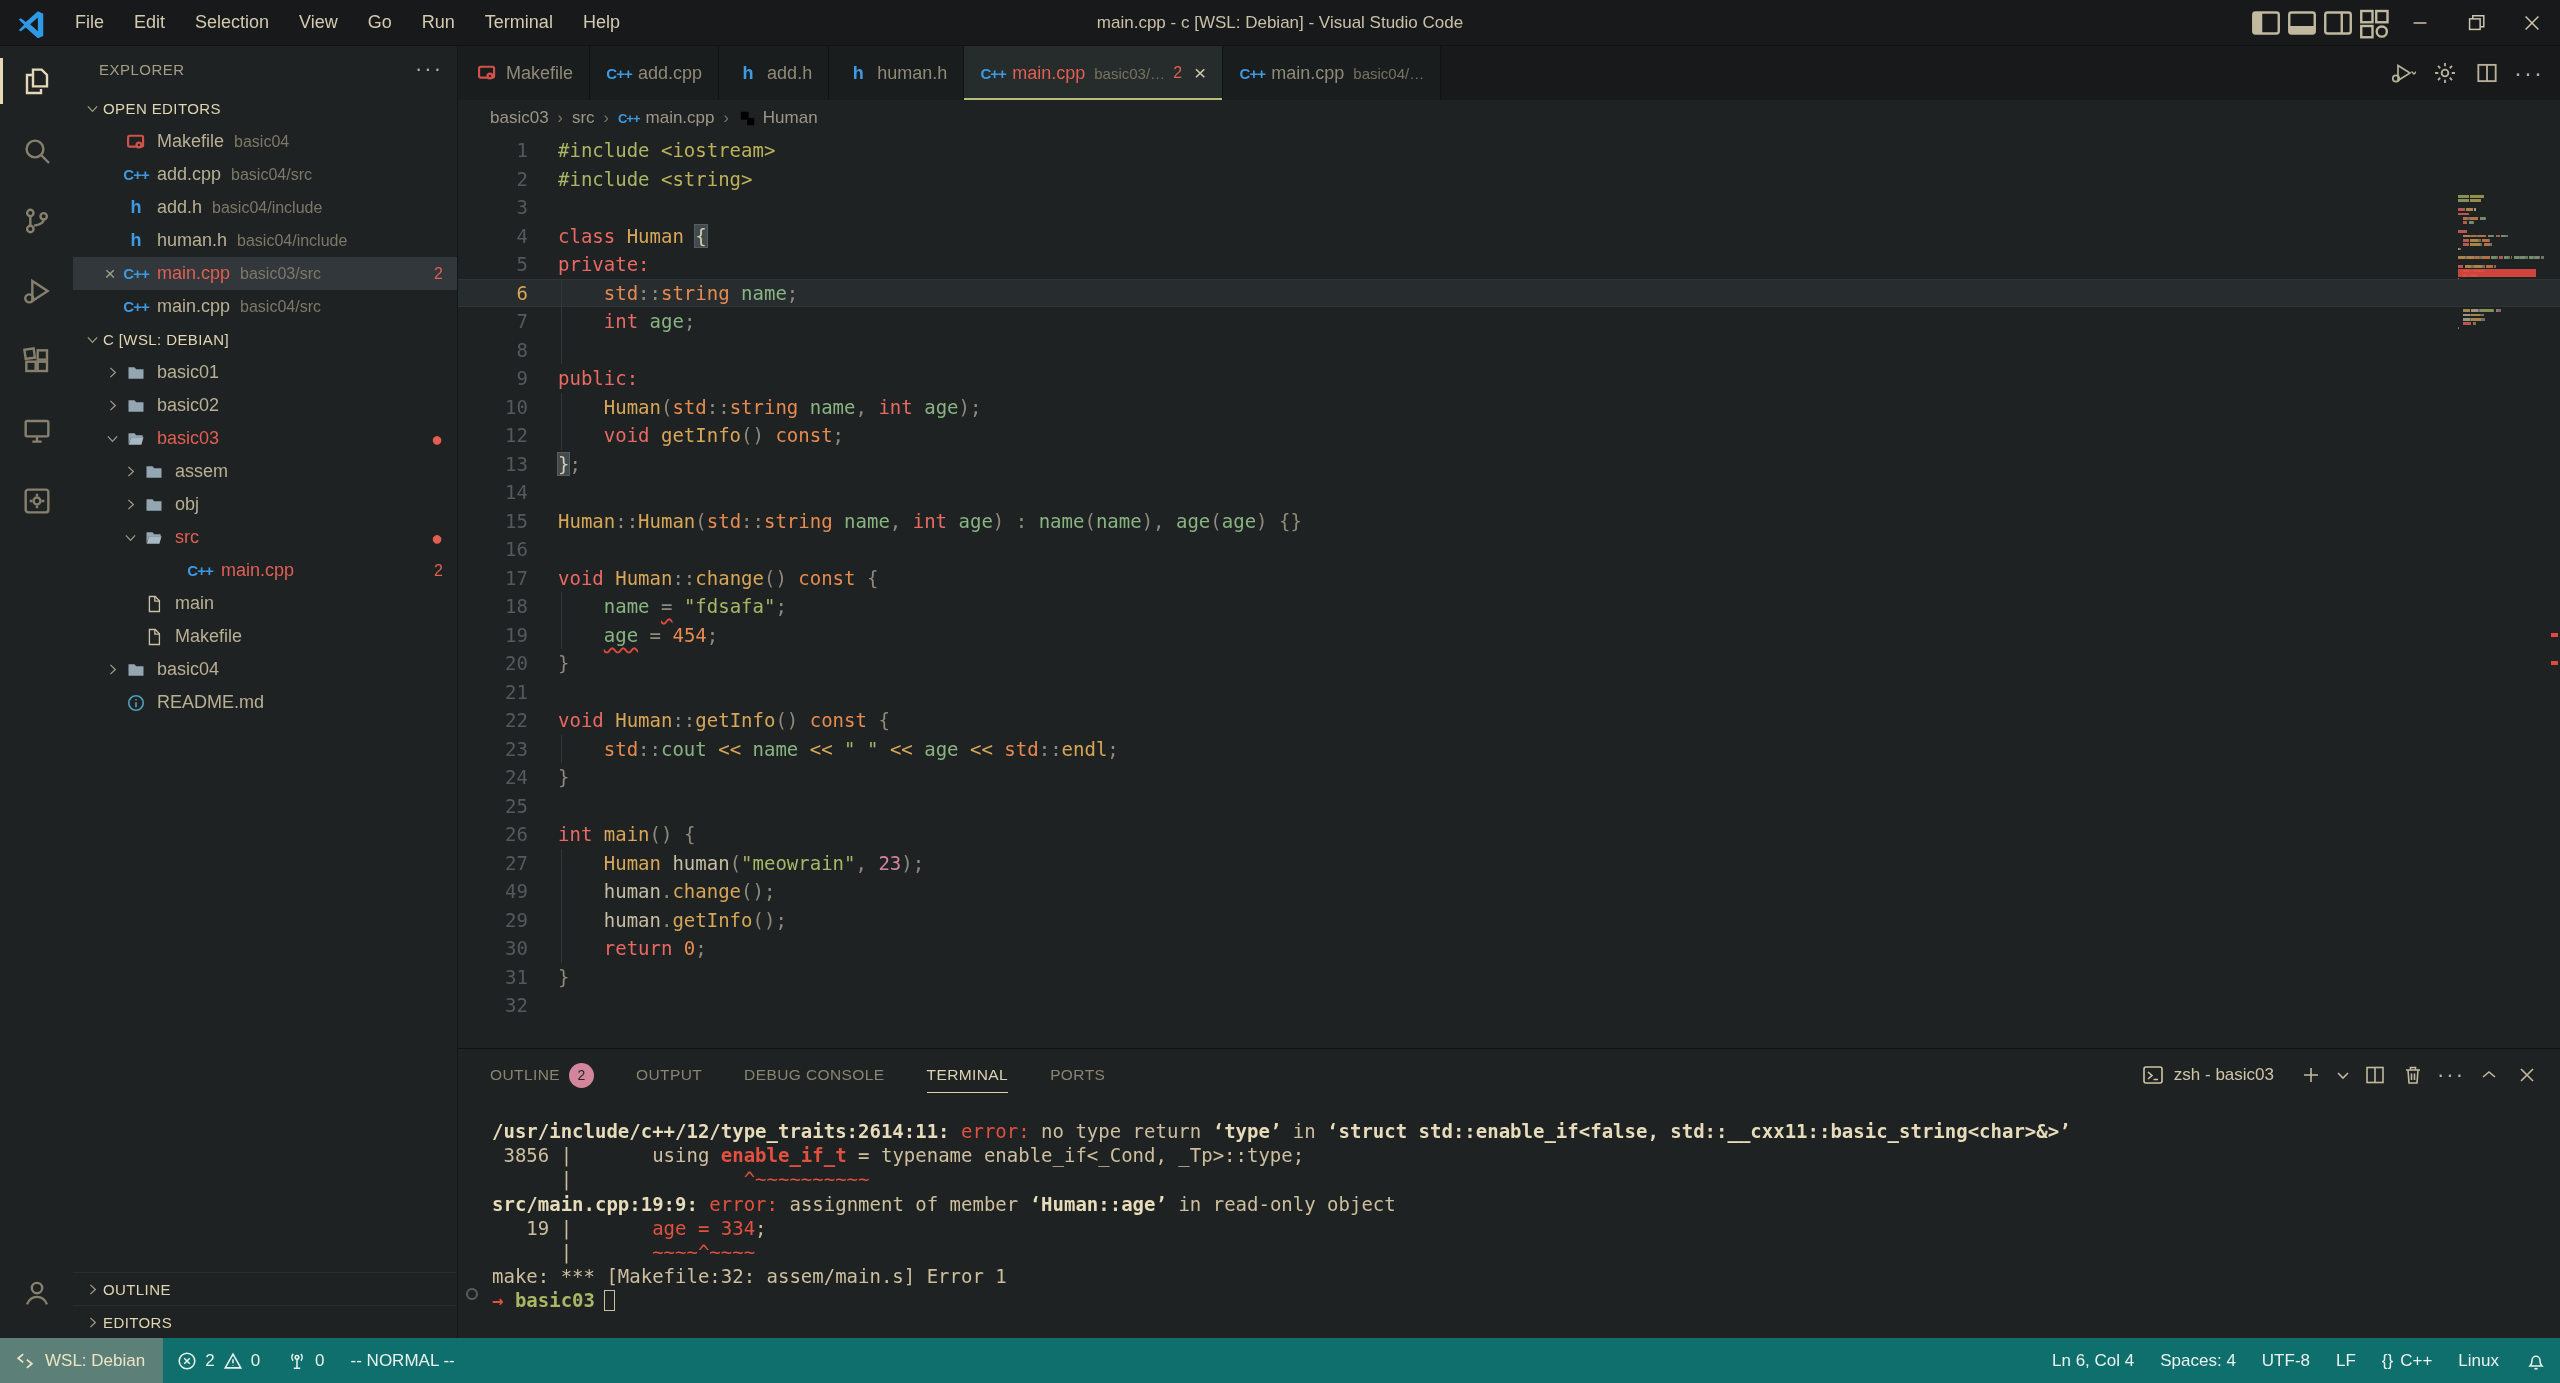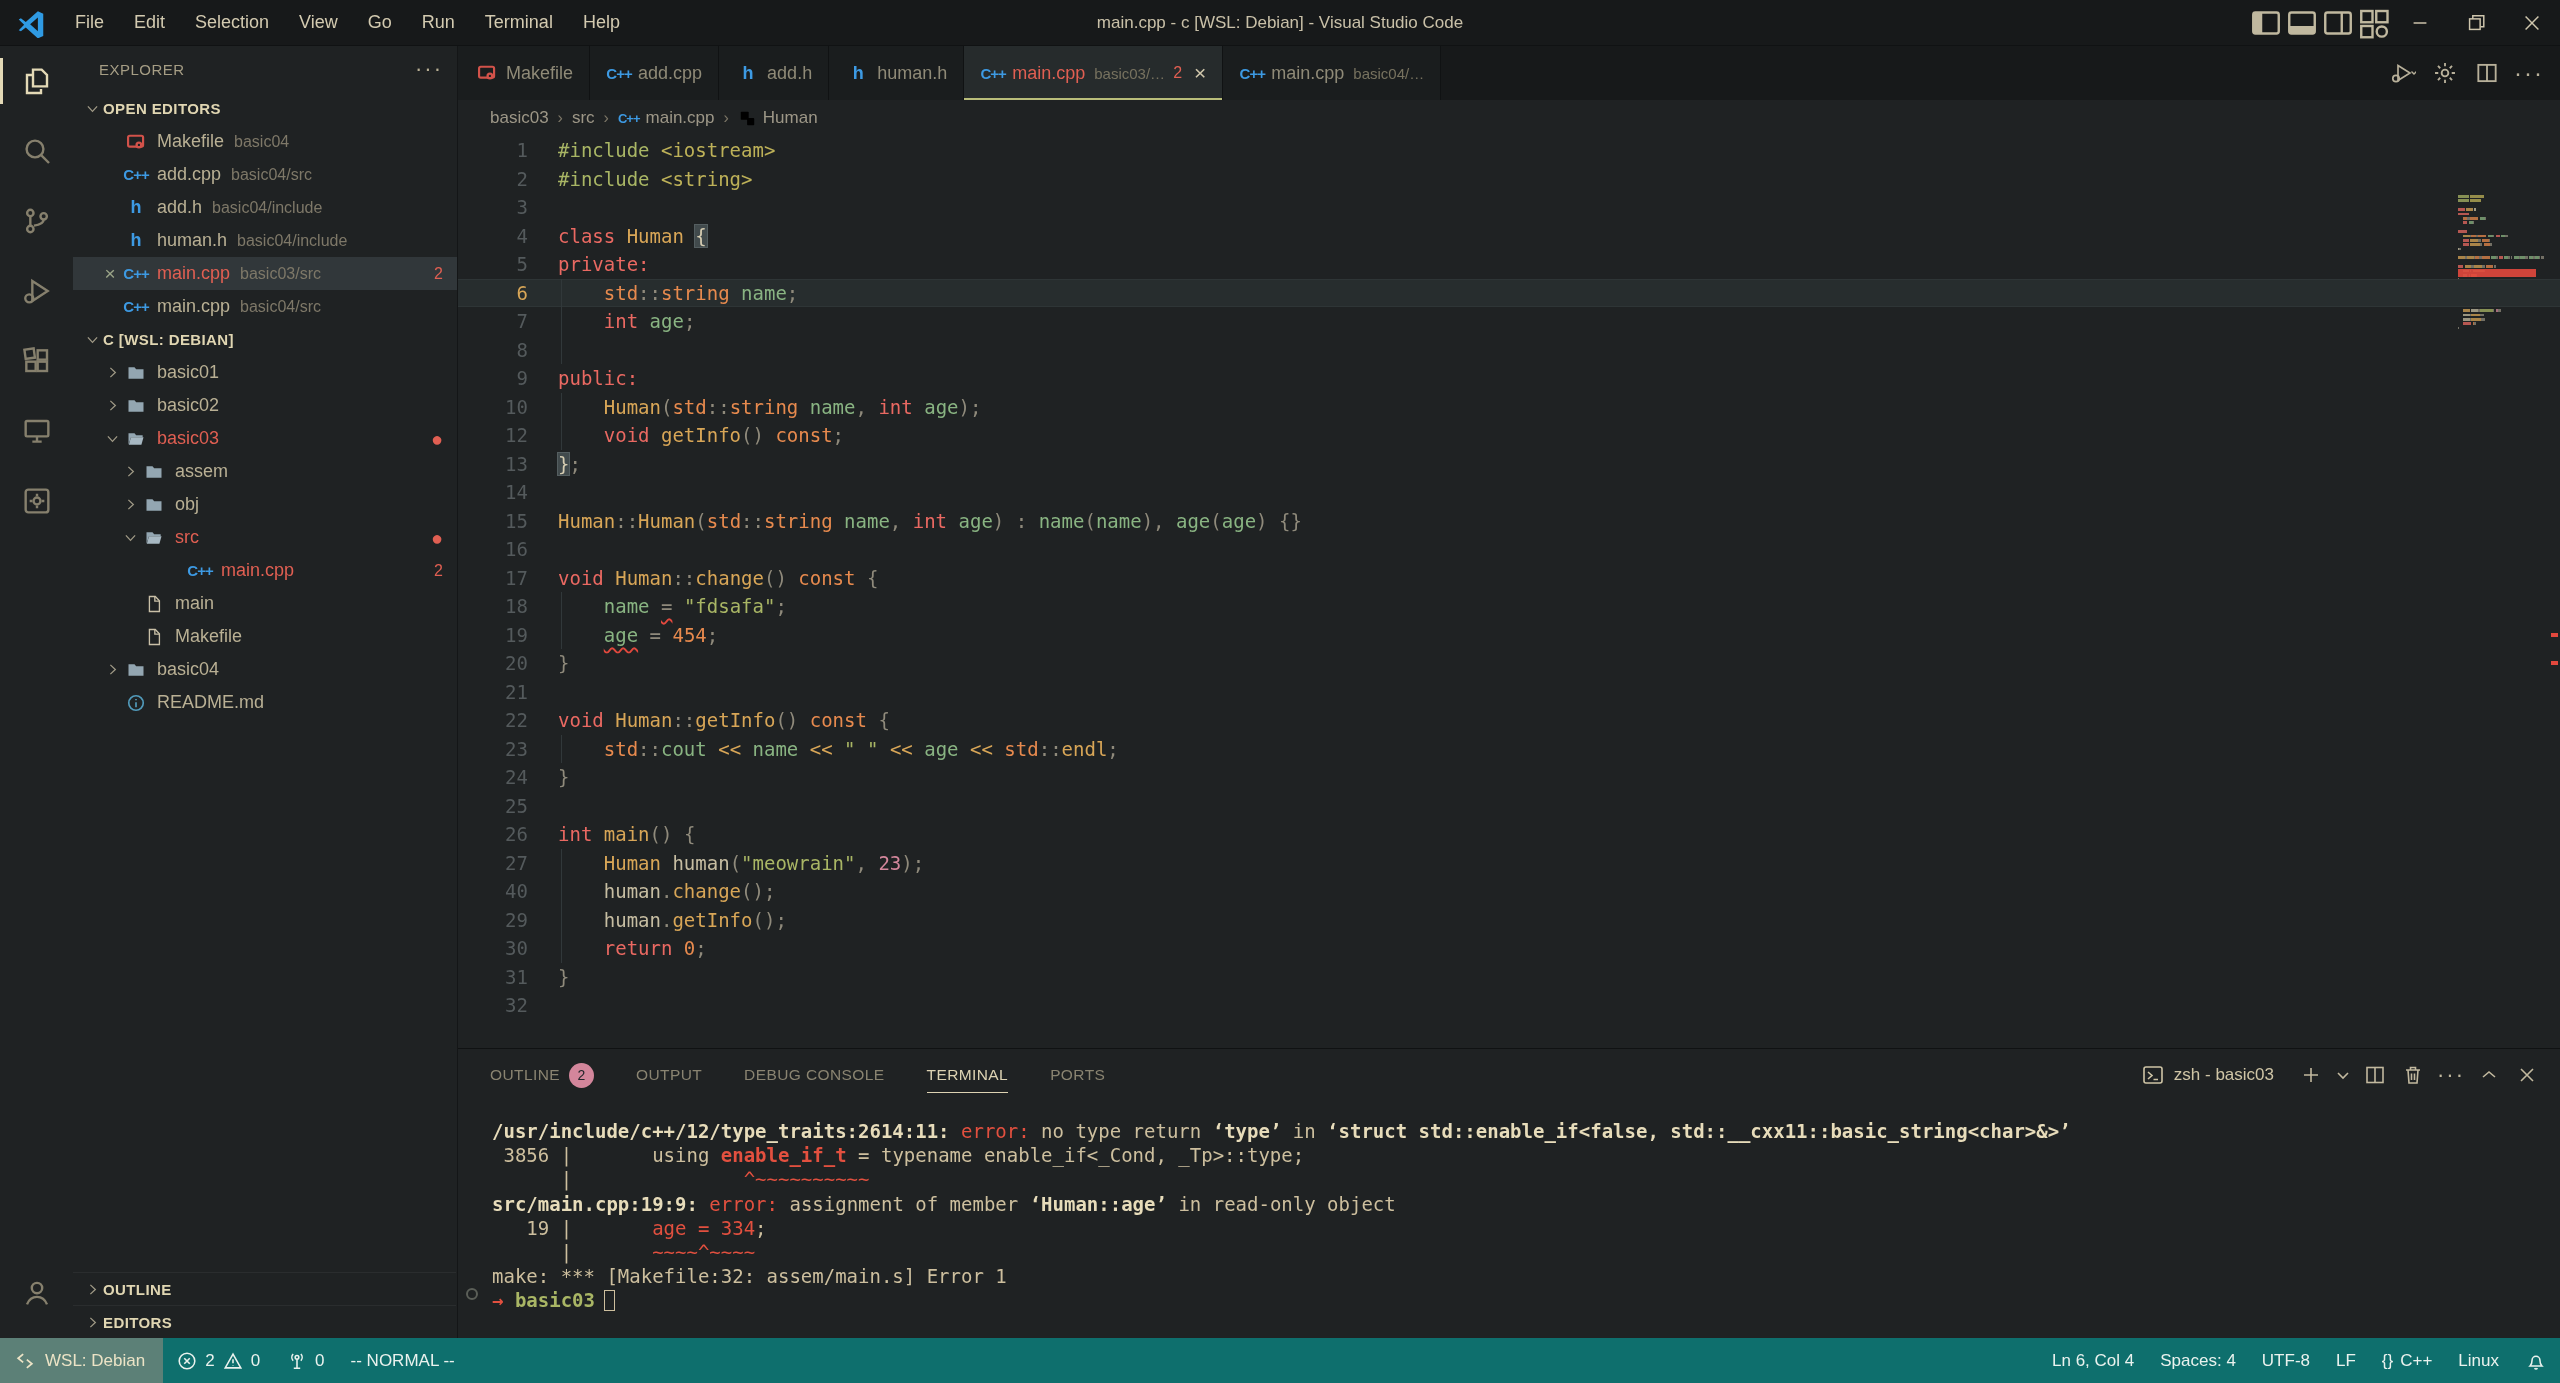--- a/index.html
+++ b/index.html
@@ -29,21 +29,21 @@
   .act-icon svg { width:32px; height:32px; }
 
   
   .sidebar { width:385px; background:#1f2223; border-right:1px solid #141617; position:relative; font-size:18px; color:#b9b094; }
   .sb-header { height:46px; display:flex; align-items:center; padding:0 14px 0 26px; font-size:15px; letter-spacing:.5px; color:#a69e85; }
   .sb-header .spacer { flex:1; }
   .sb-more { color:#b9b094; font-size:22px; letter-spacing:2px; }
   .sb-rows {}
   .sb-row { height:33px; display:flex; align-items:center; position:relative; padding-right:14px; }
   .sb-row.selected { background:#31373a; }
-  .sb-section { font-weight:bold; color:#e0d6b2; font-size:15px; letter-spacing:.4px; }
+  .sb-section { font-weight:normal; color:#e0d6b2; font-size:15px; letter-spacing:.4px; }
   .sb-chev { width:22px; height:22px; color:#a09a86; flex:none; display:flex; align-items:center; justify-content:center; }
   .sb-chev svg { width:17px; height:17px; }
   .fileicon { width:26px; height:22px; flex:none; display:flex; align-items:center; justify-content:center; margin-right:8px; }
   .fileicon svg { width:20px; height:20px; }
   .cppicon { color:#3d9ae3; font-weight:bold; font-size:15px; font-family:"Liberation Sans",sans-serif; letter-spacing:-1px; }
   .hicon   { color:#3d9ae3; font-weight:bold; font-size:18px; }
   .sb-name { white-space:nowrap; }
   .sb-desc { margin-left:10px; font-size:16px; color:#7e7868; white-space:nowrap; }
   .err-text { color:#e05f52; }
   .sb-right { position:absolute; right:14px; font-size:16px; }
@@ -856,21 +856,21 @@
         <div class="codeline"><span class="gutter">18</span><div class="guide"></div><span class="codetext"><span class="tws">    </span><span class="tva">name</span><span class="tws"> </span><span class="tpu tsq">=</span><span class="tws"> </span><span class="tst">"fdsafa"</span><span class="tpu">;</span></span></div>
         <div class="codeline"><span class="gutter">19</span><div class="guide"></div><span class="codetext"><span class="tws">    </span><span class="tva tsq">age</span><span class="tws"> </span><span class="tpu">=</span><span class="tws"> </span><span class="tor">454</span><span class="tpu">;</span></span></div>
         <div class="codeline"><span class="gutter">20</span><span class="codetext"><span class="tpu">}</span></span></div>
         <div class="codeline"><span class="gutter">21</span><span class="codetext"></span></div>
         <div class="codeline"><span class="gutter">22</span><span class="codetext"><span class="tkw">void</span><span class="tws"> </span><span class="tty">Human</span><span class="tpu">::</span><span class="tfn">getInfo</span><span class="tpu">()</span><span class="tws"> </span><span class="tor">const</span><span class="tws"> </span><span class="tpu">{</span></span></div>
         <div class="codeline"><span class="gutter">23</span><div class="guide"></div><span class="codetext"><span class="tws">    </span><span class="tor">std</span><span class="tpu">::</span><span class="tva">cout</span><span class="tws"> </span><span class="top">&lt;&lt;</span><span class="tws"> </span><span class="tva">name</span><span class="tws"> </span><span class="top">&lt;&lt;</span><span class="tws"> </span><span class="tst">" "</span><span class="tws"> </span><span class="top">&lt;&lt;</span><span class="tws"> </span><span class="tva">age</span><span class="tws"> </span><span class="top">&lt;&lt;</span><span class="tws"> </span><span class="tor">std</span><span class="tpu">::</span><span class="tfn">endl</span><span class="tpu">;</span></span></div>
         <div class="codeline"><span class="gutter">24</span><span class="codetext"><span class="tpu">}</span></span></div>
         <div class="codeline"><span class="gutter">25</span><span class="codetext"></span></div>
         <div class="codeline"><span class="gutter">26</span><span class="codetext"><span class="tkw">int</span><span class="tws"> </span><span class="tfn">main</span><span class="tpu">()</span><span class="tws"> </span><span class="tpu">{</span></span></div>
         <div class="codeline"><span class="gutter">27</span><div class="guide"></div><span class="codetext"><span class="tws">    </span><span class="tty">Human</span><span class="tws"> </span><span class="tpl">human</span><span class="tpu">(</span><span class="tst">"meowrain"</span><span class="tpu">,</span><span class="tws"> </span><span class="tnm">23</span><span class="tpu">)</span><span class="tpu">;</span></span></div>
-        <div class="codeline"><span class="gutter">40</span><div class="guide"></div><span class="codetext"><span class="tws">    </span><span class="tpl">human</span><span class="tpu">.</span><span class="tfn">change</span><span class="tpu">()</span><span class="tpu">;</span></span></div>
+        <div class="codeline"><span class="gutter">49</span><div class="guide"></div><span class="codetext"><span class="tws">    </span><span class="tpl">human</span><span class="tpu">.</span><span class="tfn">change</span><span class="tpu">()</span><span class="tpu">;</span></span></div>
         <div class="codeline"><span class="gutter">29</span><div class="guide"></div><span class="codetext"><span class="tws">    </span><span class="tpl">human</span><span class="tpu">.</span><span class="tfn">getInfo</span><span class="tpu">()</span><span class="tpu">;</span></span></div>
         <div class="codeline"><span class="gutter">30</span><div class="guide"></div><span class="codetext"><span class="tws">    </span><span class="tkw">return</span><span class="tws"> </span><span class="tor">0</span><span class="tpu">;</span></span></div>
         <div class="codeline"><span class="gutter">31</span><span class="codetext"><span class="tpu">}</span></span></div>
         <div class="codeline"><span class="gutter">32</span><span class="codetext"></span></div>
         <div class="ovr-mark" style="top: 496.5px;"></div>
         <div class="ovr-mark" style="top: 525px;"></div>
       </div>
 
     <div class="panel">
       <div class="panel-header" id="panel-tabs">

